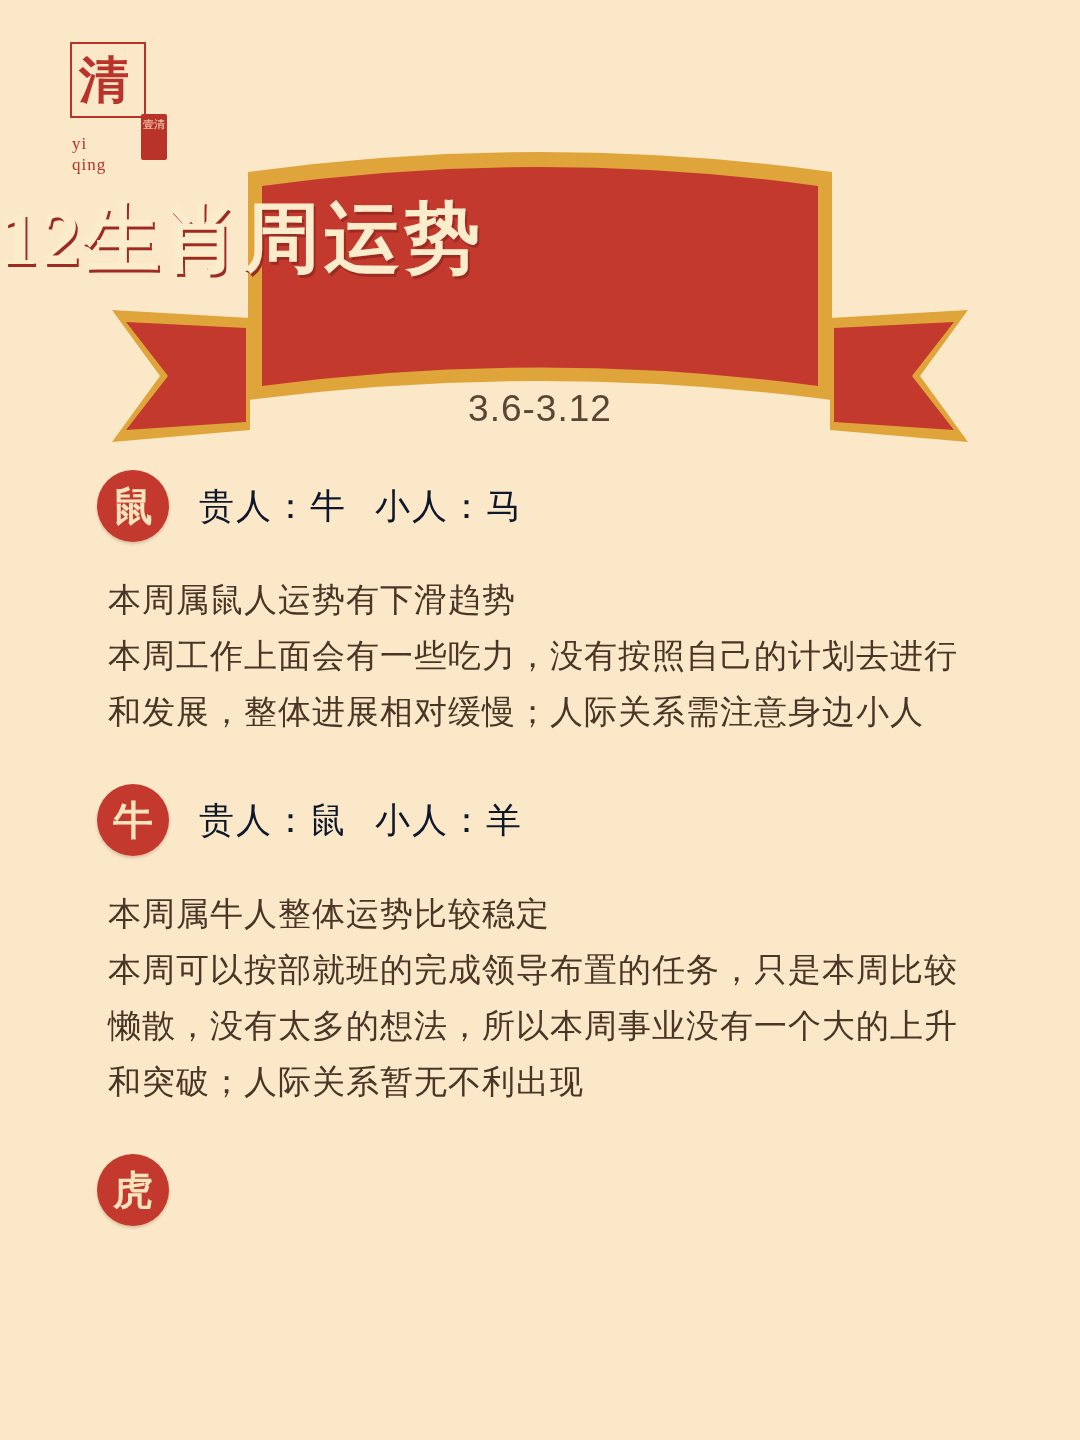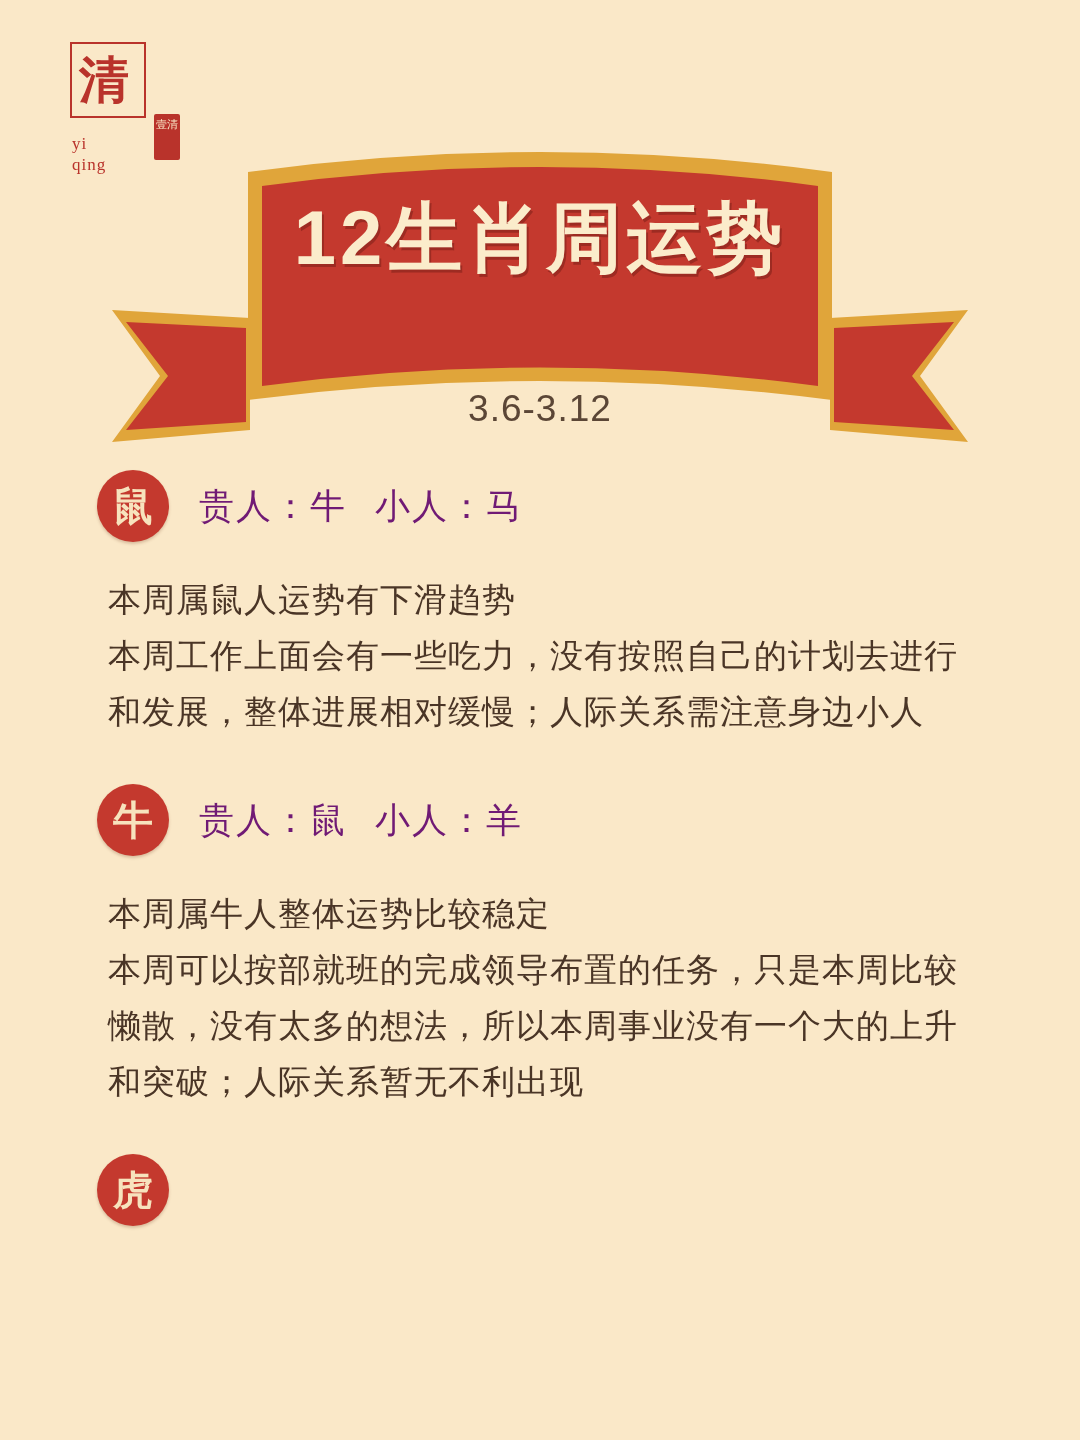--- a/index.html
+++ b/index.html
@@ -49,21 +49,21 @@
     left: 6px;
     top: 91px;
     font-size: 17px;
     line-height: 21px;
     color: #b9332b;
     font-family: "Liberation Serif", serif;
     letter-spacing: 1px;
   }
   .logo-seal {
     position: absolute;
-    left: 88px;
+    left: 75px;
     top: 72px;
     width: 26px;
     height: 46px;
     background: #b9332b;
     border-radius: 2px;
     color: #fae8c8;
     font-size: 11px;
     line-height: 12px;
     text-align: center;
     padding-top: 5px;
@@ -81,26 +81,26 @@
   .banner-svg {
     position: absolute;
     left: 0;
     top: 0;
   }
   .banner-title {
     position: absolute;
     left: 0;
     top: 38px;
     width: 1080px;
-    text-align: center;
+    text-align: left;
     font-size: 76px;
     font-weight: 700;
     color: #fbeccb;
     letter-spacing: 4px;
-    font-family: Liberation Sans, sans-serif;
+    font-family: Liberation Serif, serif;
     text-shadow: 2px 3px 0 #9d2b22;
   }
   .banner-date {
     position: absolute;
     left: 0;
     top: 190px;
     width: 1080px;
     text-align: center;
     font-size: 37px;
     color: #5b4636;
@@ -135,21 +135,21 @@
     display: flex;
     align-items: center;
     justify-content: center;
     font-family: "DejaVu Serif", "Liberation Serif", serif;
     box-shadow: 0 2px 3px rgba(120, 60, 30, 0.25);
     flex: 0 0 auto;
   }
   .head-text {
     margin-left: 30px;
     font-size: 35px;
-    color: #701a75;
+    color: #0f172a;
     letter-spacing: 2px;
     white-space: nowrap;
   }
   .head-text .gap {
     display: inline-block;
     width: 28px;
   }
   .body-text {
     margin: 30px 12px 0 0;
     padding: 0 92px 0 108px;

